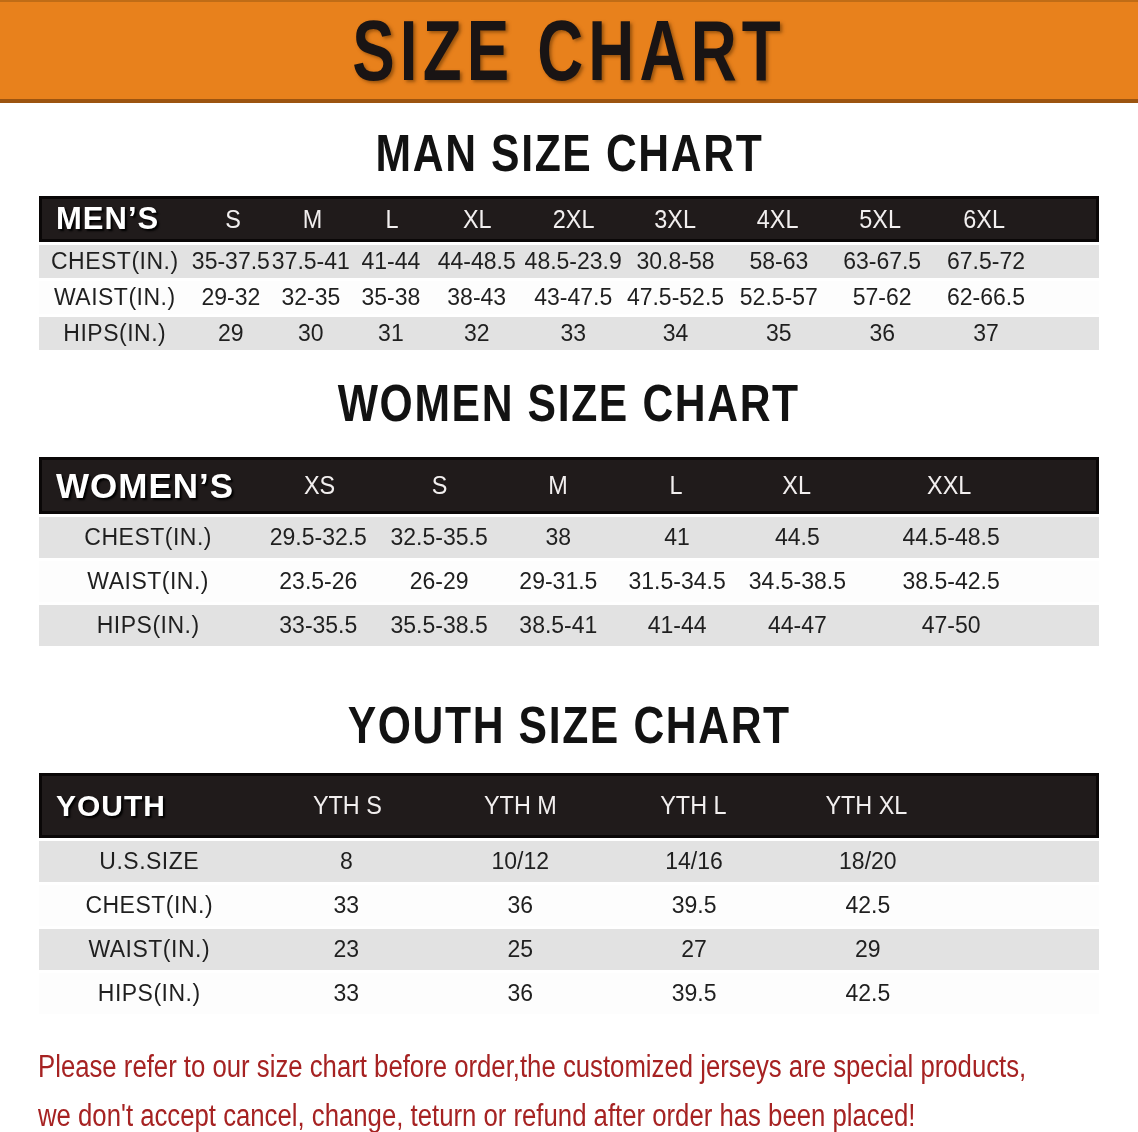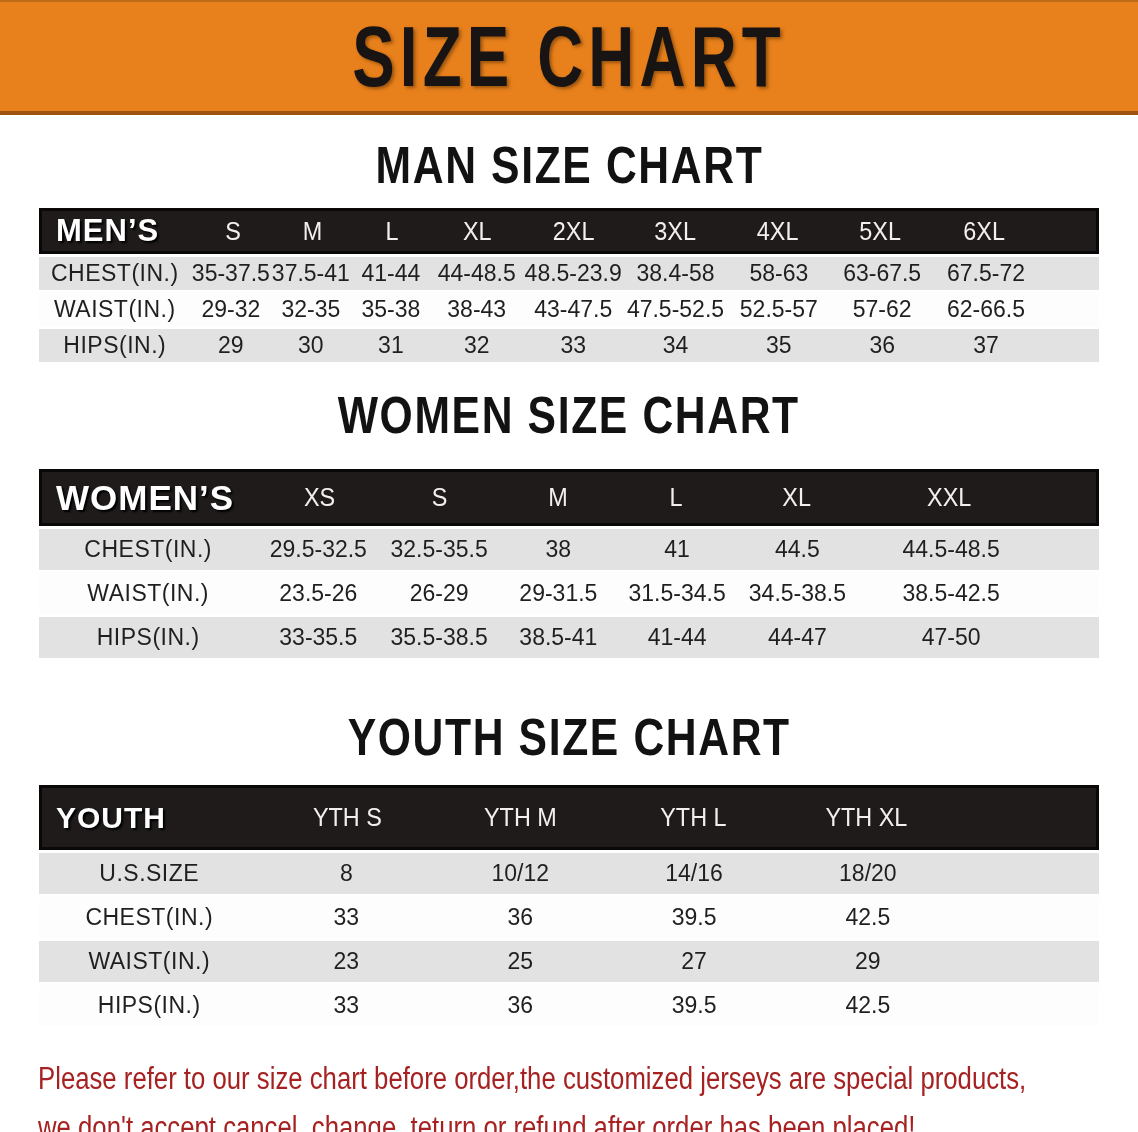--- a/index.html
+++ b/index.html
@@ -6,21 +6,21 @@
   html, body { width: 1138px; background: #ffffff; }
   body {
     height: 1132px;
     overflow: hidden;
     font-family: "Liberation Sans", sans-serif;
   }
   .page { width: 1138px; height: 1132px; position: relative; background: #ffffff; }
 
   
   .banner {
-    width: 1138px; height: 115px;
+    width: 1138px; height: 103px;
     background: #e8811c;
     border-top: 2px solid #c06c16;
     border-bottom: 4px solid #9c5410;
     display: flex; align-items: center; justify-content: center; text-align: center;
   }
   .banner-text {
     display: inline-block;
     font-size: 86px; font-weight: 700; line-height: 95px;
     letter-spacing: 7px;
     color: #191414;
@@ -129,21 +129,21 @@
           <div class="cell hsize" style="width: 9.9%;">6XL</div>
           <div class="cell hsize" style="width: 5.7%;"></div>
         </div>
         <div class="trow data gray">
           <div class="cell rlabel" style="width: 14.3%;">CHEST(IN.)</div>
           <div class="cell val" style="width: 7.6%;">35-37.5</div>
           <div class="cell val" style="width: 7.5%;">37.5-41</div>
           <div class="cell val" style="width: 7.6%;">41-44</div>
           <div class="cell val" style="width: 8.6%;">44-48.5</div>
           <div class="cell val" style="width: 9.6%;">48.5-23.9</div>
-          <div class="cell val" style="width: 9.7%;">38.4-58</div>
+          <div class="cell val" style="width: 9.7%;">30.8-58</div>
           <div class="cell val" style="width: 9.8%;">58-63</div>
           <div class="cell val" style="width: 9.7%;">63-67.5</div>
           <div class="cell val" style="width: 9.9%;">67.5-72</div>
           <div class="cell val" style="width: 5.7%;"></div>
         </div>
         <div class="trow data white">
           <div class="cell rlabel" style="width: 14.3%;">WAIST(IN.)</div>
           <div class="cell val" style="width: 7.6%;">29-32</div>
           <div class="cell val" style="width: 7.5%;">32-35</div>
           <div class="cell val" style="width: 7.6%;">35-38</div>

